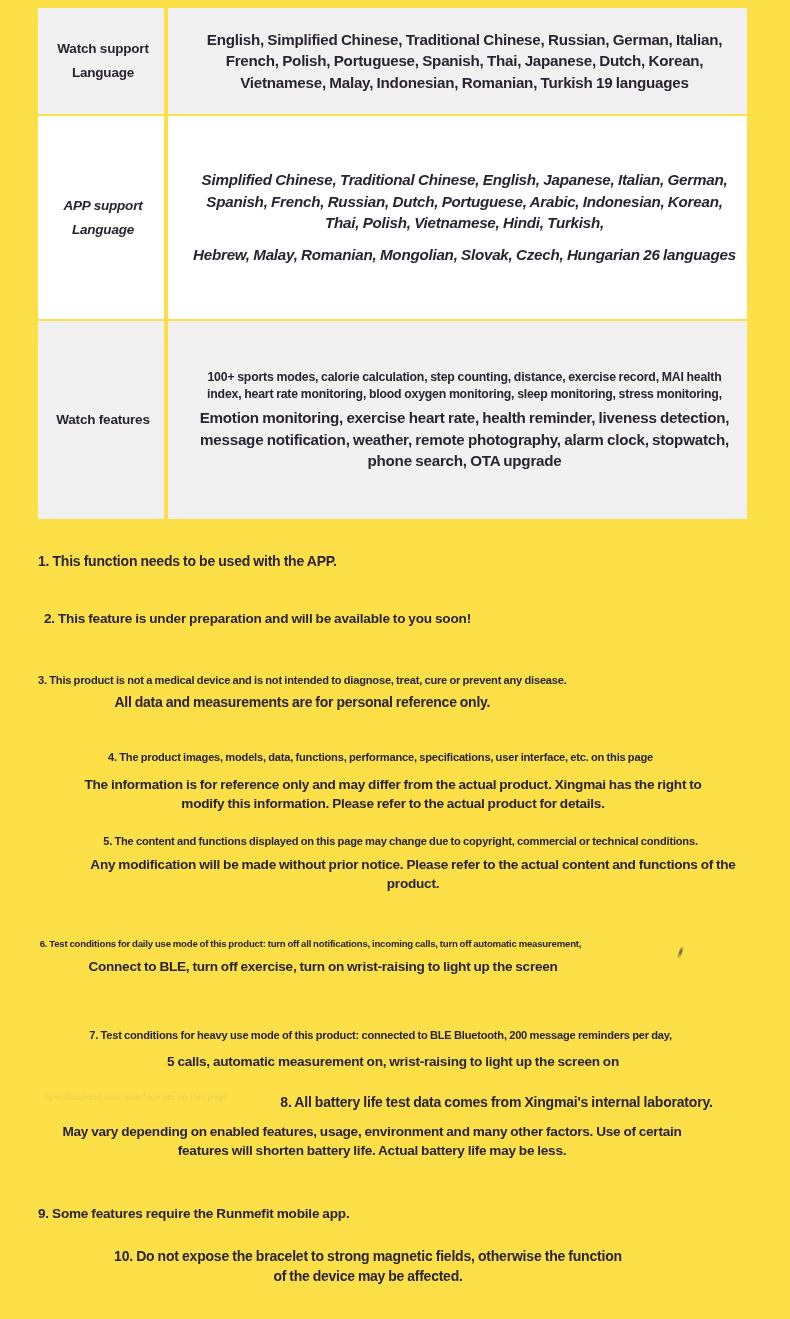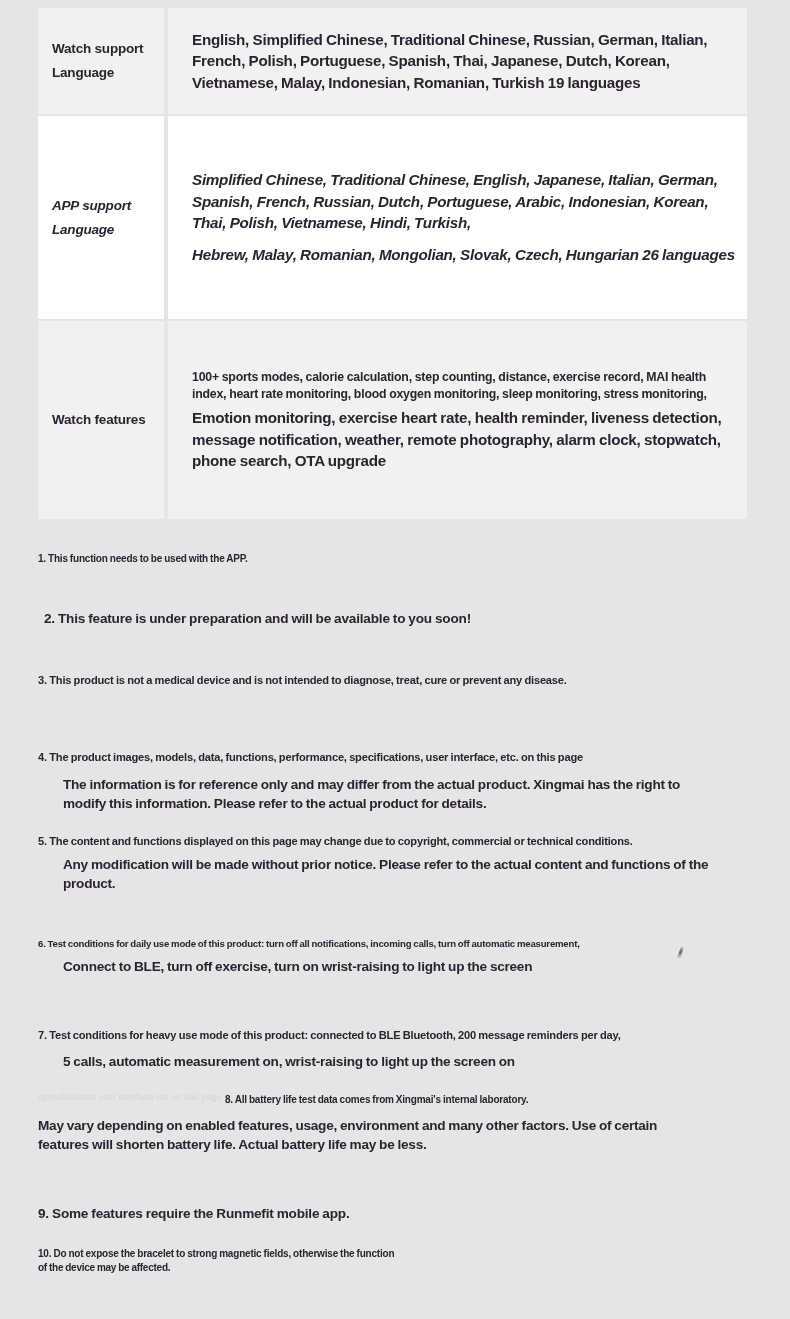--- a/index.html
+++ b/index.html
@@ -8,21 +8,22 @@
     height: 1319px;
     background: #ffffff;
     font-family: "Liberation Sans", sans-serif;
     color: #2a2430;
     overflow: hidden;
   }
   .page {
     position: relative;
     width: 790px;
     height: 1319px;
-    background: #e5e5e5;
+    background: #fde047;
+    text-align: center;
   }
 
   
   .spec-table {
     position: absolute;
     left: 38px;
     top: 8px;
     width: 709px;
   }
   .spec-row {
@@ -89,21 +90,21 @@
     font-weight: bold;
     letter-spacing: -0.2px;
     word-spacing: -0.5px;
   }
   .note-sub {
     font-weight: bold;
     letter-spacing: -0.25px;
     word-spacing: -0.5px;
     margin-left: 25px;
   }
-  .sz-big   { font-size: 10px; line-height: 1.42; }
+  .sz-big   { font-size: 14px; line-height: 1.42; }
   .sz-mid   { font-size: 13.6px; line-height: 1.42; }
   .sz-small { font-size: 11.1px; line-height: 1.42; }
   .sz-tiny  { font-size:  9.6px; line-height: 1.42; }
 
   .n1 { position: absolute; top: 0px;    left: 0; }
   .n2 { position: absolute; top: 57px;   left: 6px; }
   .n3 { position: absolute; top: 121px;  left: 0; }
   .n3 .note-sub { margin-left: 0px; margin-top: 4px; }
   .n4 { position: absolute; top: 198px;  left: 0; }
   .n4 .note-sub { margin-top: 9px; }
@@ -191,20 +192,21 @@
     <div class="note n1">
       <div class="note-head sz-big">1. This function needs to be used with the APP.</div>
     </div>
 
     <div class="note n2">
       <div class="note-head sz-mid">2. This feature is under preparation and will be available to you soon!</div>
     </div>
 
     <div class="note n3">
       <div class="note-head sz-small">3. This product is not a medical device and is not intended to diagnose, treat, cure or prevent any disease.</div>
+      <div class="note-sub sz-big">All data and measurements are for personal reference only.</div>
     </div>
 
     <div class="note n4">
       <div class="note-head sz-small">4. The product images, models, data, functions, performance, specifications, user interface, etc. on this page</div>
       <div class="note-sub sz-mid" style="width:660px">The information is for reference only and may differ from the actual product. Xingmai has the right to modify this information. Please refer to the actual product for details.</div>
     </div>
 
     <div class="note n5">
       <div class="note-head sz-small">5. The content and functions displayed on this page may change due to copyright, commercial or technical conditions.</div>
       <div class="note-sub sz-mid" style="width:700px">Any modification will be made without prior notice. Please refer to the actual content and functions of the product.</div>

